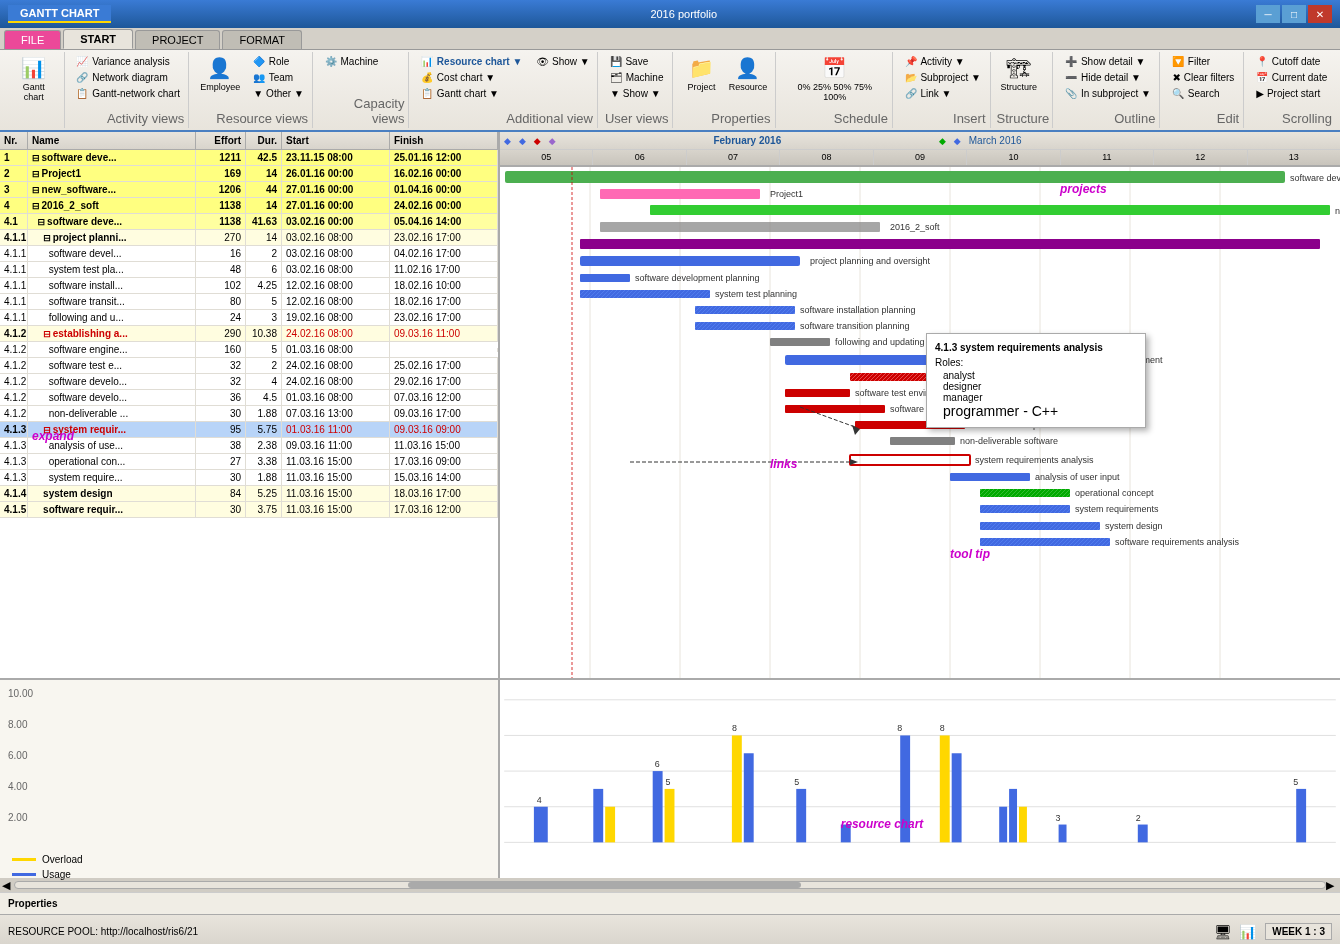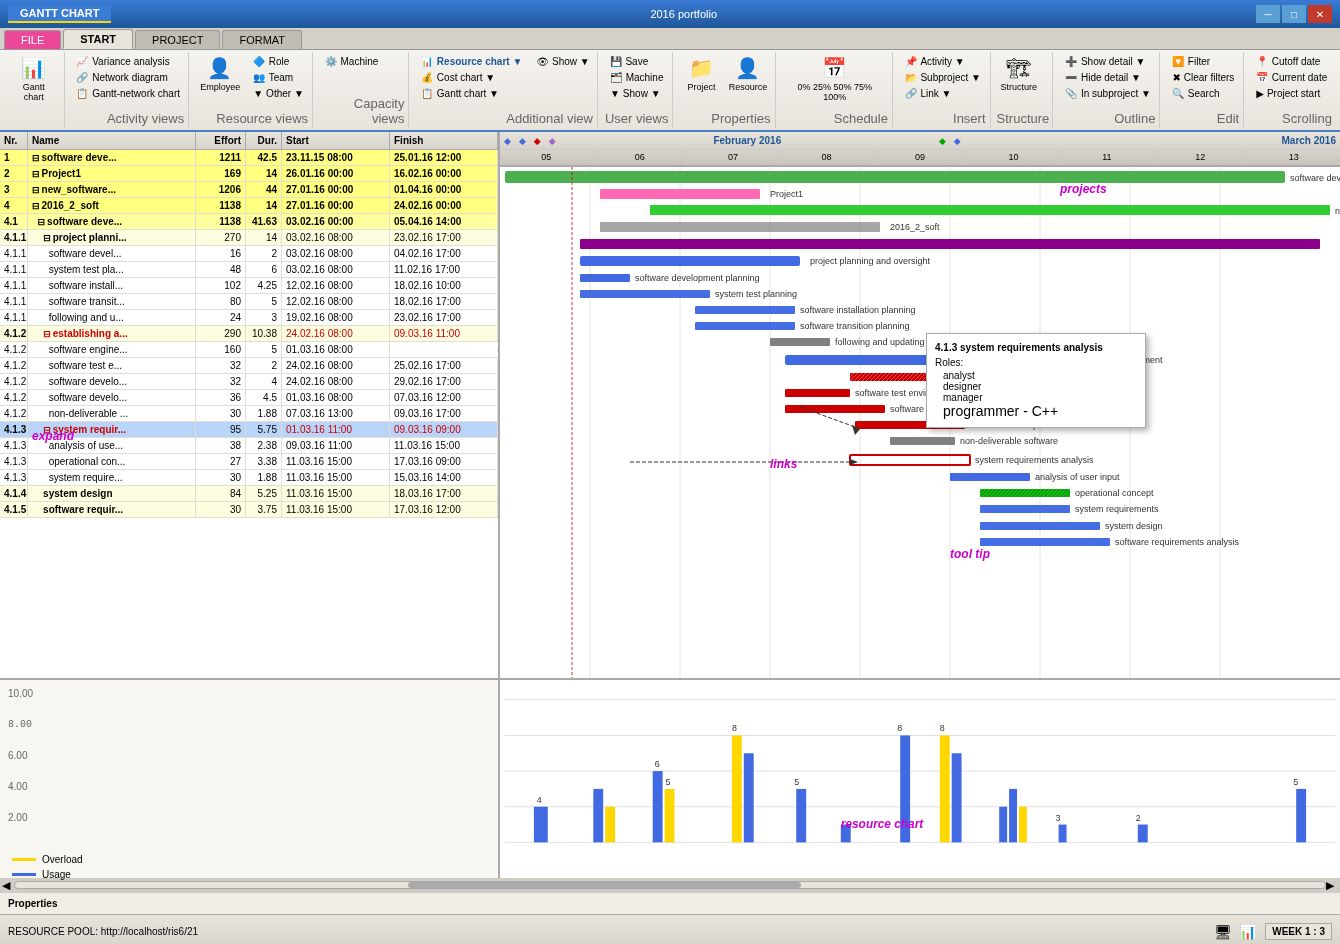--- a/index.html
+++ b/index.html
@@ -763,21 +763,21 @@
 
       <div id="gantt-header">
         <div style="height:18px; display:flex; align-items:center; padding:0 4px; gap:8px; background: linear-gradient(to bottom,#e8e4dc,#d8d4cc); border-bottom:1px solid #ccc;">
           <span style="font-size:9px; color:#4169e1;">◆</span>
           <span style="font-size:9px; color:#4169e1;">◆</span>
           <span style="font-size:9px; color:#cc0000;">◆</span>
           <span style="font-size:9px; color:#9966cc;">◆</span>
           <span style="flex:1; text-align:center; font-size:10px; font-weight:bold; color:#1e5799;">February 2016</span>
           <span style="font-size:9px; color:#00aa00;">◆</span>
           <span style="font-size:9px; color:#4169e1;">◆</span>
-          <span style="flex:1; text-align:right; font-size:10px; font-weight:bold; color:#1e5799;">March 2016</span>
+          <span style="flex:1; text-align:left; font-size:10px; font-weight:normal; color:#1e5799;">March 2016</span>
         </div>
         <div style="display:flex; font-size:9px; background: linear-gradient(to bottom,#d8d4cc,#c8c4bc); border-bottom:1px solid #aaa; height:16px;">
           <div style="flex:1; text-align:center; border-right:1px solid #ccc; padding-top:2px;">05</div>
           <div style="flex:1; text-align:center; border-right:1px solid #ccc; padding-top:2px;">06</div>
           <div style="flex:1; text-align:center; border-right:1px solid #ccc; padding-top:2px;">07</div>
           <div style="flex:1; text-align:center; border-right:1px solid #ccc; padding-top:2px;">08</div>
           <div style="flex:1; text-align:center; border-right:1px solid #ccc; padding-top:2px;">09</div>
           <div style="flex:1; text-align:center; border-right:1px solid #ccc; padding-top:2px;">10</div>
           <div style="flex:1; text-align:center; border-right:1px solid #ccc; padding-top:2px;">11</div>
           <div style="flex:1; text-align:center; border-right:1px solid #ccc; padding-top:2px;">12</div>
@@ -908,21 +908,21 @@
           <div style="padding-left:8px; font-size:14px;">programmer - C++</div>
         </div>
       </div>
     </div>
   </div>
 
   <div id="resource-chart">
     <div id="resource-left">
       <div style="font-size:10px; margin-bottom:8px; color:#666;">
         <div>10.00</div>
-        <div style="margin-top:20px;font-family:Liberation Mono, monospace;">8.00</div>
+        <div style="margin-top:20px;">8.00</div>
         <div style="margin-top:20px;">6.00</div>
         <div style="margin-top:20px;">4.00</div>
         <div style="margin-top:20px;">2.00</div>
       </div>
       <div style="position:absolute; bottom:60px; left:12px;">
         <div class="legend-item">
           <div class="legend-line" style="background:#ffd700;"></div>
           <span>Overload</span>
         </div>
         <div class="legend-item">

